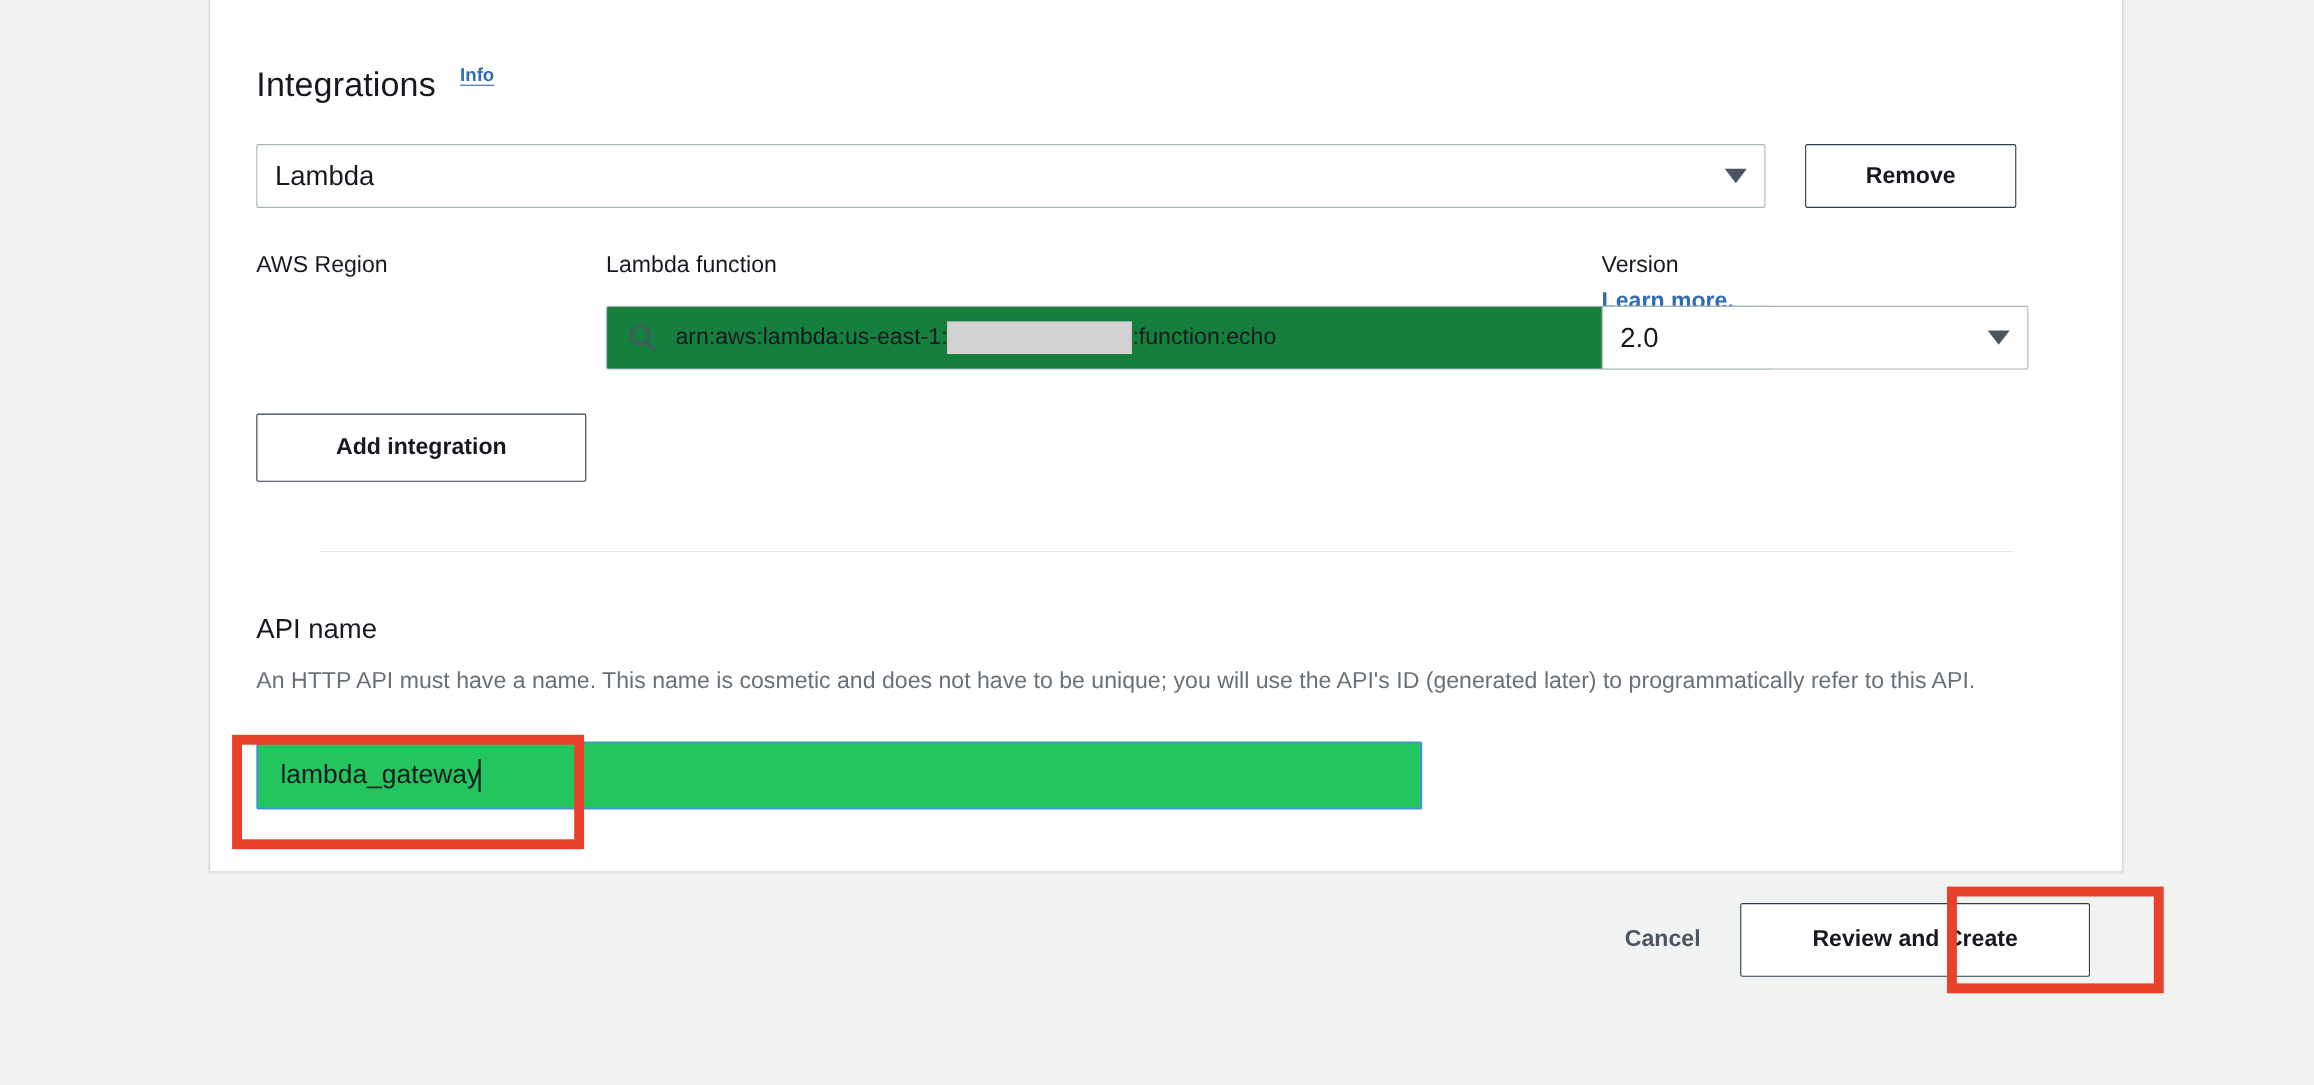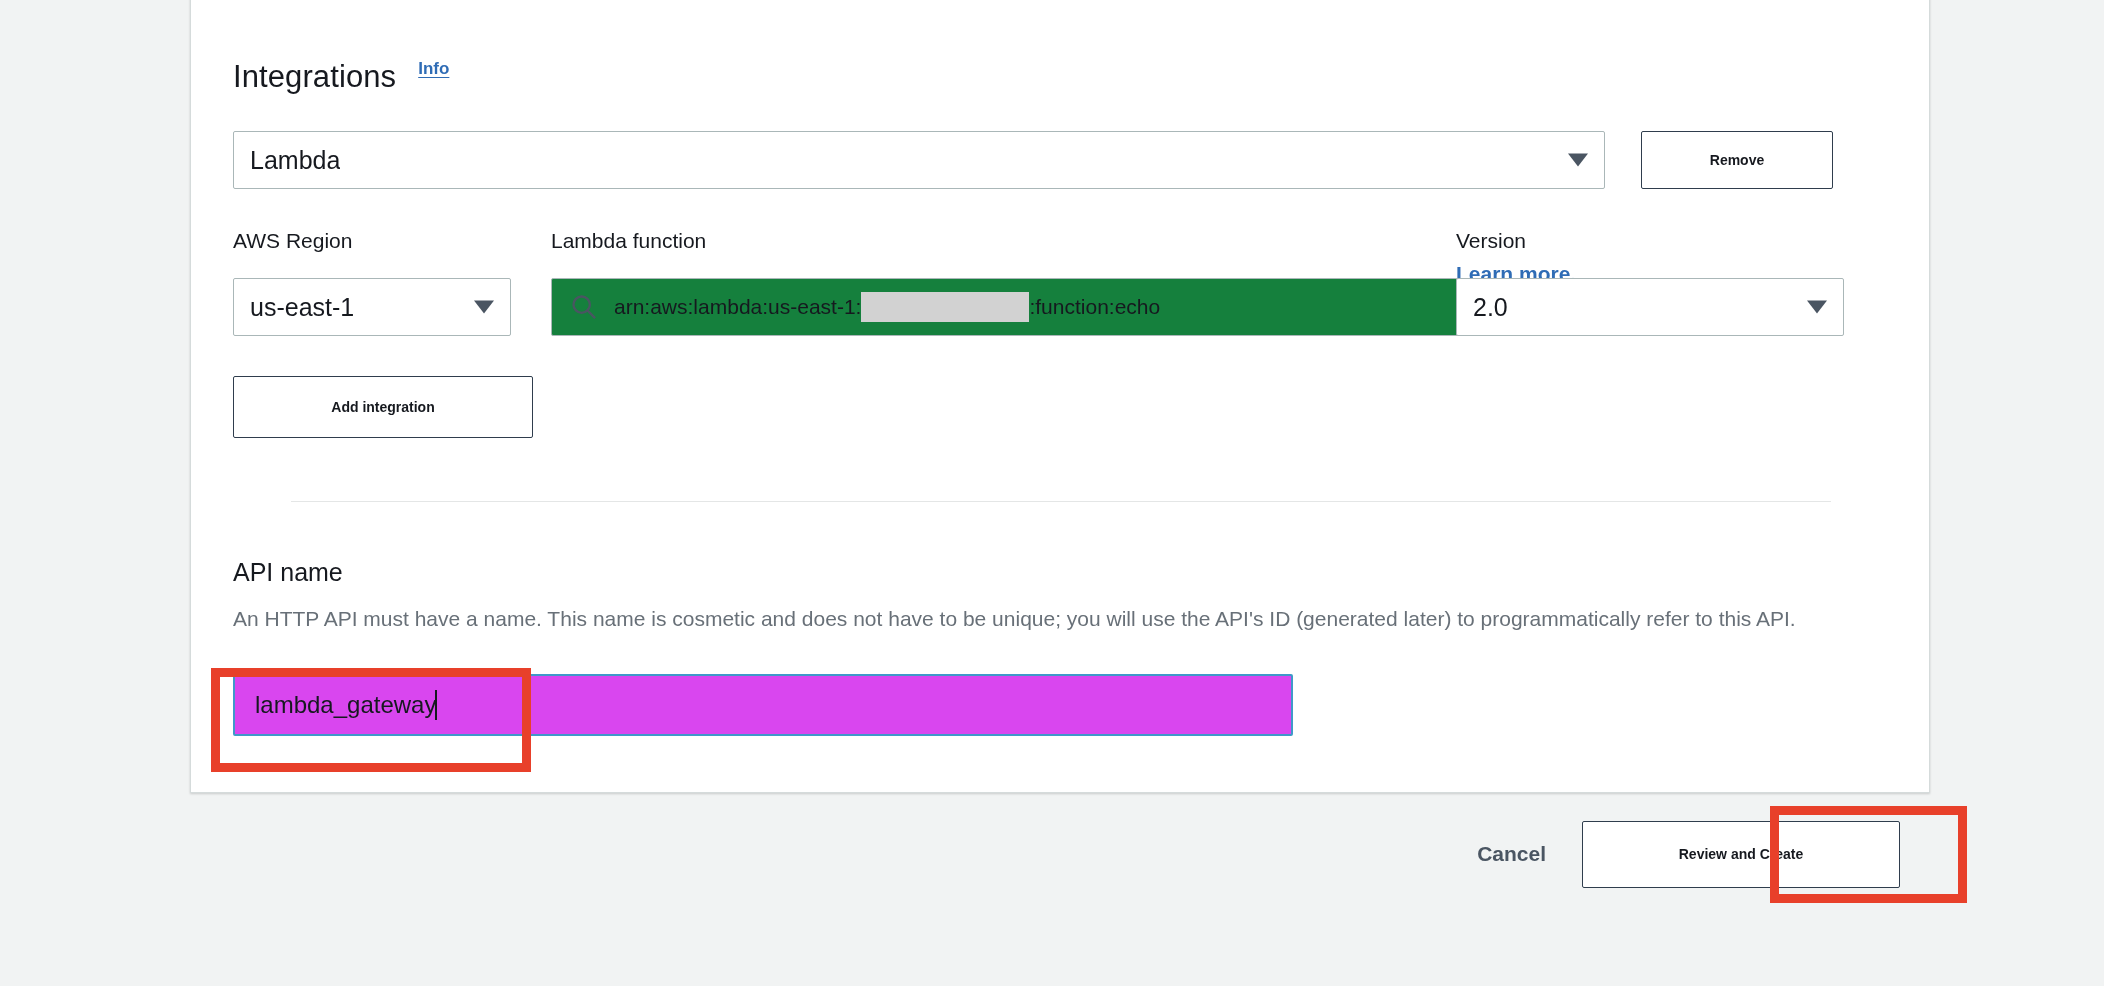--- a/index.html
+++ b/index.html
@@ -88,21 +88,21 @@
     border-left: 10px solid transparent;
     border-right: 10px solid transparent;
     border-top: 13px solid #4a5562;
   }
 
   
   .btn {
     background: #ffffff;
     border: 1px solid #2f3d4d;
     border-radius: 2px;
-    font-size: 14px;
+    font-size: 21px;
     font-weight: 700;
     color: #16191f;
     display: flex;
     align-items: center;
     justify-content: center;
     cursor: pointer;
     font-family: "Liberation Sans", sans-serif;
   }
   .btn-primary {
     background: #f0a03c;
@@ -219,21 +219,21 @@
     left: 42px; top: 612px;
     width: 1580px;
     font-size: 21px;
     line-height: 32px;
     color: #687078;
   }
   #api-name-input {
     position: absolute;
     left: 42px; top: 683px;
     width: 1060px; height: 62px;
-    background: #d946ef;
+    background: #22c55e;
     border: 2px solid #4098c9;
     border-radius: 2px;
     display: flex;
     align-items: center;
     padding: 0 20px;
   }
   #api-name-input .val {
     font-size: 24px;
     color: #16191f;
     position: relative;
@@ -291,24 +291,20 @@
 
     <span class="field-label" id="aws-region-label">AWS Region</span>
 
     <span class="field-label" id="lambda-fn-label">Lambda function</span>
 
     <div id="version-label-wrap">
       <span class="field-label">Version</span>
       <span class="learn-more">Learn more.</span>
     </div>
 
-    <div class="select" id="aws-region-select">
-      <span class="value">us-east-1</span>
-      <span class="caret"></span>
-    </div>
 
     <div id="lambda-fn-field">
       <svg class="search-icon" viewBox="0 0 24 24" fill="none">
         <circle cx="10" cy="10" r="7" stroke="#4a5562" stroke-width="2"></circle>
         <line x1="15" y1="15" x2="21.5" y2="21.5" stroke="#4a5562" stroke-width="2"></line>
       </svg>
       <span class="fn-text">
         <span>arn:aws:lambda:us-east-1:</span>
           <span class="redacted"></span>
           <span>:function:echo</span>

